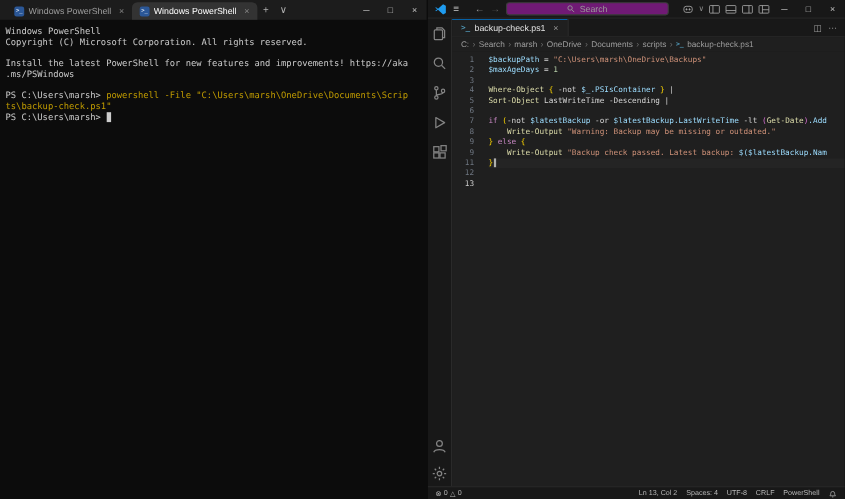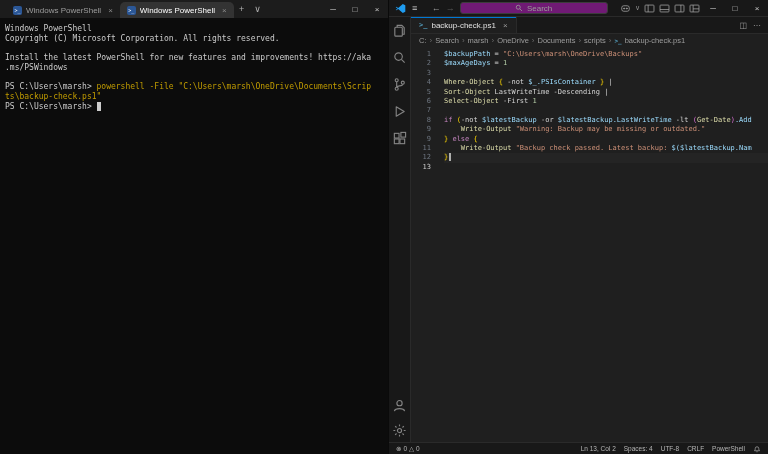--- a/index.html
+++ b/index.html
@@ -274,21 +274,20 @@
               <div class="lnum">11</div>
               <div class="lnum">12</div>
               <div class="lnum cur">13</div>
             </div>
           <div class="codecol">
               <div class="cline"><span class="tk-var">$backupPath</span><span class="tk-op"> = </span><span class="tk-str">"C:\Users\marsh\OneDrive\Backups"</span></div>
               <div class="cline"><span class="tk-var">$maxAgeDays</span><span class="tk-op"> = </span><span class="tk-num">1</span></div>
               <div class="cline"></div>
               <div class="cline"><span class="tk-fn">Where-Object</span><span class="tk-op"> </span><span class="tk-b1">{</span><span class="tk-op"> -not </span><span class="tk-var">$_</span><span class="tk-mem">.PSIsContainer</span><span class="tk-op"> </span><span class="tk-b1">}</span><span class="tk-op"> |</span></div>
               <div class="cline"><span class="tk-fn">Sort-Object</span><span class="tk-plain"> LastWriteTime </span><span class="tk-param">-Descending</span><span class="tk-op"> |</span></div>
-              <div class="cline"><span class="tk-fn">Select-Object</span><span class="tk-op"> </span><span class="tk-param">-First</span><span class="tk-op"> </span><span class="tk-num">1</span></div>
               <div class="cline"></div>
               <div class="cline"><span class="tk-kw">if </span><span class="tk-b1">(</span><span class="tk-op">-not </span><span class="tk-var">$latestBackup</span><span class="tk-op"> -or </span><span class="tk-var">$latestBackup</span><span class="tk-mem">.LastWriteTime</span><span class="tk-op"> -lt </span><span class="tk-b2">(</span><span class="tk-fn">Get-Date</span><span class="tk-b2">)</span><span class="tk-mem">.Add</span></div>
               <div class="cline"><span class="tk-plain">    </span><span class="tk-fn">Write-Output</span><span class="tk-op"> </span><span class="tk-str">"Warning: Backup may be missing or outdated."</span></div>
               <div class="cline"><span class="tk-b1">}</span><span class="tk-op"> </span><span class="tk-kw">else</span><span class="tk-op"> </span><span class="tk-b1">{</span></div>
               <div class="cline"><span class="tk-plain">    </span><span class="tk-fn">Write-Output</span><span class="tk-op"> </span><span class="tk-str">"Backup check passed. Latest backup: </span><span class="tk-var">$(</span><span class="tk-var">$latestBackup</span><span class="tk-mem">.Nam</span></div>
               <div class="cline cur"><span class="tk-b1">}</span><span class="caret"></span></div>
             </div>
         </div>
       </div>
     </div>

